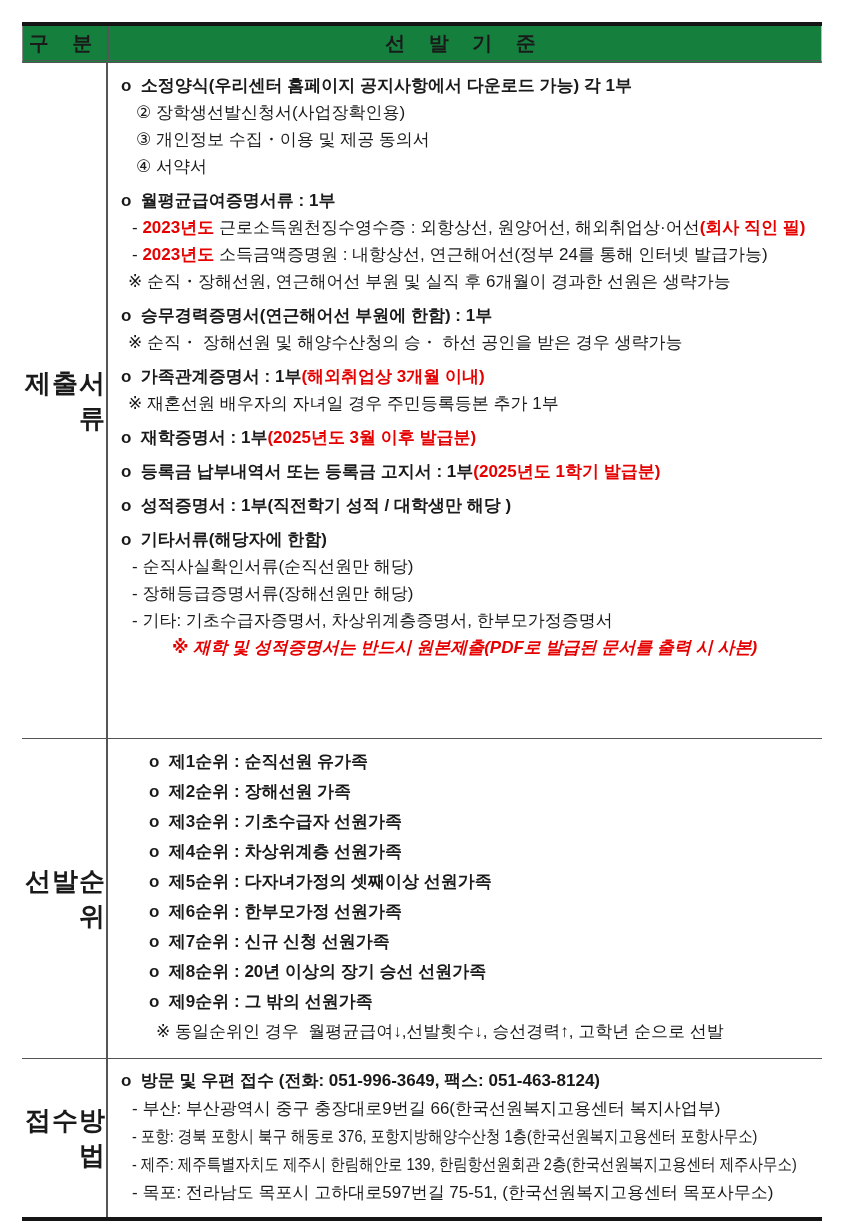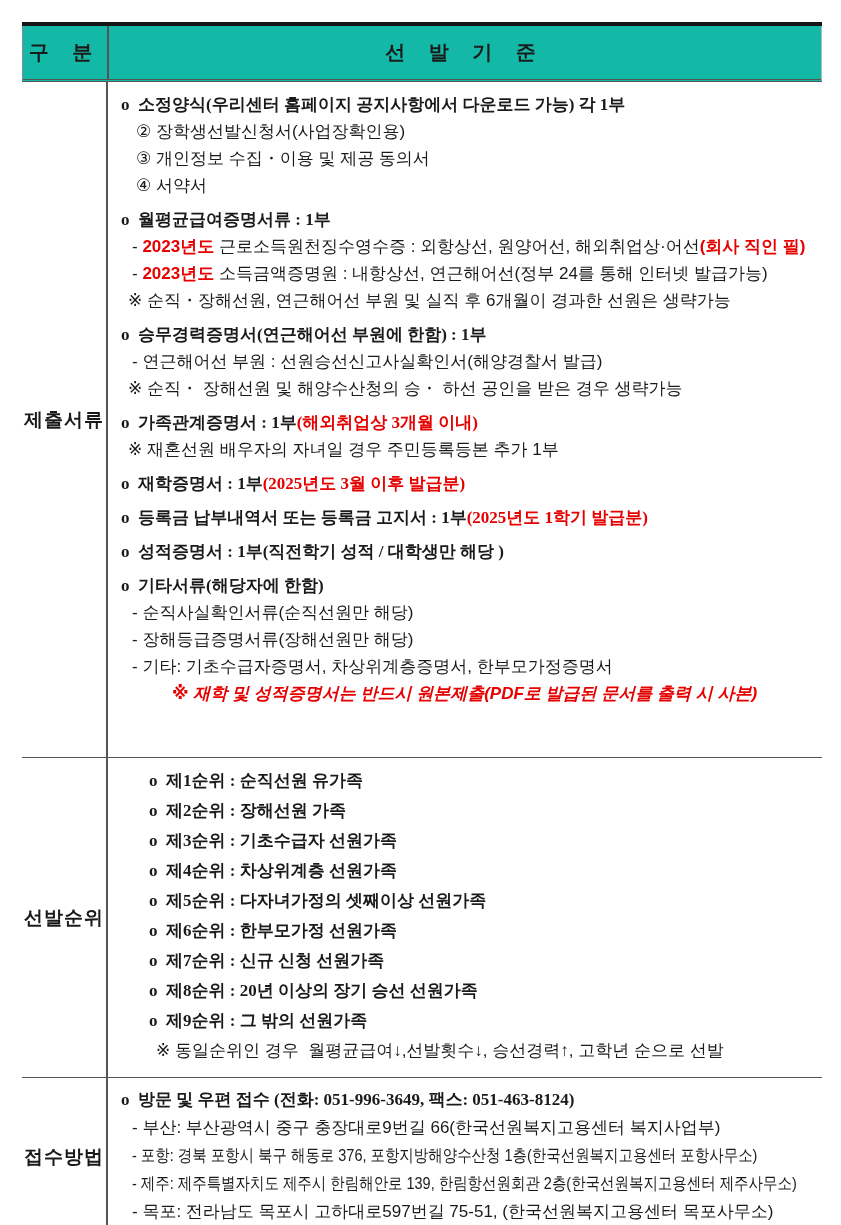--- a/index.html
+++ b/index.html
@@ -7,47 +7,47 @@
     width:841px;height:1225px;background:#ffffff;
     font-family:"Liberation Sans","DejaVu Sans",sans-serif;
     color:#1a1a1a;-webkit-font-smoothing:antialiased;
   }
   .table{
     position:absolute;left:22px;top:22px;width:800px;
     border-top:4px solid #151515;
     border-bottom:4px solid #151515;
   }
   .hrow{
-    display:flex;height:56px;background:#14b8a6;
+    display:flex;height:37px;background:#15803d;
     border-bottom:3px double #555;
     border-left:1px solid #888;border-right:1px solid #bbb;
     box-sizing:border-box;
   }
   .hcell{
     display:flex;align-items:center;justify-content:center;
     font-weight:700;font-size:20px;letter-spacing:9px;
   }
   .hcell.c1{width:86px;border-right:2px solid #555;box-sizing:border-box;}
   .hcell.c2{flex:1;}
   .brow{display:flex;}
   .brow + .brow{border-top:1px solid #555;}
   .labelcell{
     width:86px;flex:0 0 86px;display:flex;align-items:center;justify-content:center;
     border-right:2px solid #555;box-sizing:border-box;
-    font-weight:700;font-size:19px;letter-spacing:1px;text-align:right;
+    font-weight:700;font-size:26px;letter-spacing:1px;text-align:right;
   }
   .content{flex:1;padding:9px 4px 10px 0;box-sizing:border-box;}
   .line{line-height:27px;font-size:17px;white-space:pre-wrap;}
   .gap{margin-top:7px;}
   .bold{font-weight:700;}
   .red{color:#e60000;}
   .b{font-weight:700;}
   .cond{display:inline-block;transform:scaleX(0.85);transform-origin:0 50%;white-space:nowrap;}
   
-  .ind0{padding-left:13px;font-family:Liberation Serif, serif;}
+  .ind0{padding-left:13px;}
   .ind1{padding-left:24px;}
   .ind2{padding-left:28px;}
   .ind3{padding-left:20px;}
   .ind4{padding-left:64px;font-style:italic;}
   .row-priority .line{margin-bottom:3px;line-height:27px;margin-left:28px;}
   .row-apply .content{padding-top:8px;}
   .row-apply .line{line-height:28px;}
   .row-docs .content{min-height:675px;}
   .row-priority .content{min-height:284px;}
   .row-apply .content{min-height:138px;}
@@ -66,21 +66,20 @@
     <div class="content">
         <div class="line ind0 bold"><span>o  소정양식(우리센터 홈페이지 공지사항에서 다운로드 가능) 각 1부</span></div>
         <div class="line ind2"><span>② 장학생선발신청서(사업장확인용)</span></div>
         <div class="line ind2"><span>③ 개인정보 수집・이용 및 제공 동의서</span></div>
         <div class="line ind2"><span>④ 서약서</span></div>
         <div class="line ind0 gap bold"><span>o  월평균급여증명서류 : 1부</span></div>
         <div class="line ind1"><span>- </span><span class="red b">2023년도</span><span> 근로소득원천징수영수증 : 외항상선, 원양어선, 해외취업상·어선</span><span class="red b">(회사 직인 필)</span></div>
         <div class="line ind1"><span>- </span><span class="red b">2023년도</span><span> 소득금액증명원 : 내항상선, 연근해어선(정부 24를 통해 인터넷 발급가능)</span></div>
         <div class="line ind3"><span>※ 순직・장해선원, 연근해어선 부원 및 실직 후 6개월이 경과한 선원은 생략가능</span></div>
         <div class="line ind0 gap bold"><span>o  승무경력증명서(연근해어선 부원에 한함) : 1부</span></div>
-        <div class="line ind1"><span>- 연근해어선 부원 : 선원승선신고사실확인서(해양경찰서 발급)</span></div>
         <div class="line ind3"><span>※ 순직・ 장해선원 및 해양수산청의 승・ 하선 공인을 받은 경우 생략가능</span></div>
         <div class="line ind0 gap bold"><span>o  가족관계증명서 : 1부</span><span class="red">(해외취업상 3개월 이내)</span></div>
         <div class="line ind3"><span>※ 재혼선원 배우자의 자녀일 경우 주민등록등본 추가 1부</span></div>
         <div class="line ind0 gap bold"><span>o  재학증명서 : 1부</span><span class="red">(2025년도 3월 이후 발급분)</span></div>
         <div class="line ind0 gap bold"><span>o  등록금 납부내역서 또는 등록금 고지서 : 1부</span><span class="red">(2025년도 1학기 발급분)</span></div>
         <div class="line ind0 gap bold"><span>o  성적증명서 : 1부(직전학기 성적 / 대학생만 해당 )</span></div>
         <div class="line ind0 gap bold"><span>o  기타서류(해당자에 한함)</span></div>
         <div class="line ind1"><span>- 순직사실확인서류(순직선원만 해당)</span></div>
         <div class="line ind1"><span>- 장해등급증명서류(장해선원만 해당)</span></div>
         <div class="line ind1"><span>- 기타: 기초수급자증명서, 차상위계층증명서, 한부모가정증명서</span></div>

